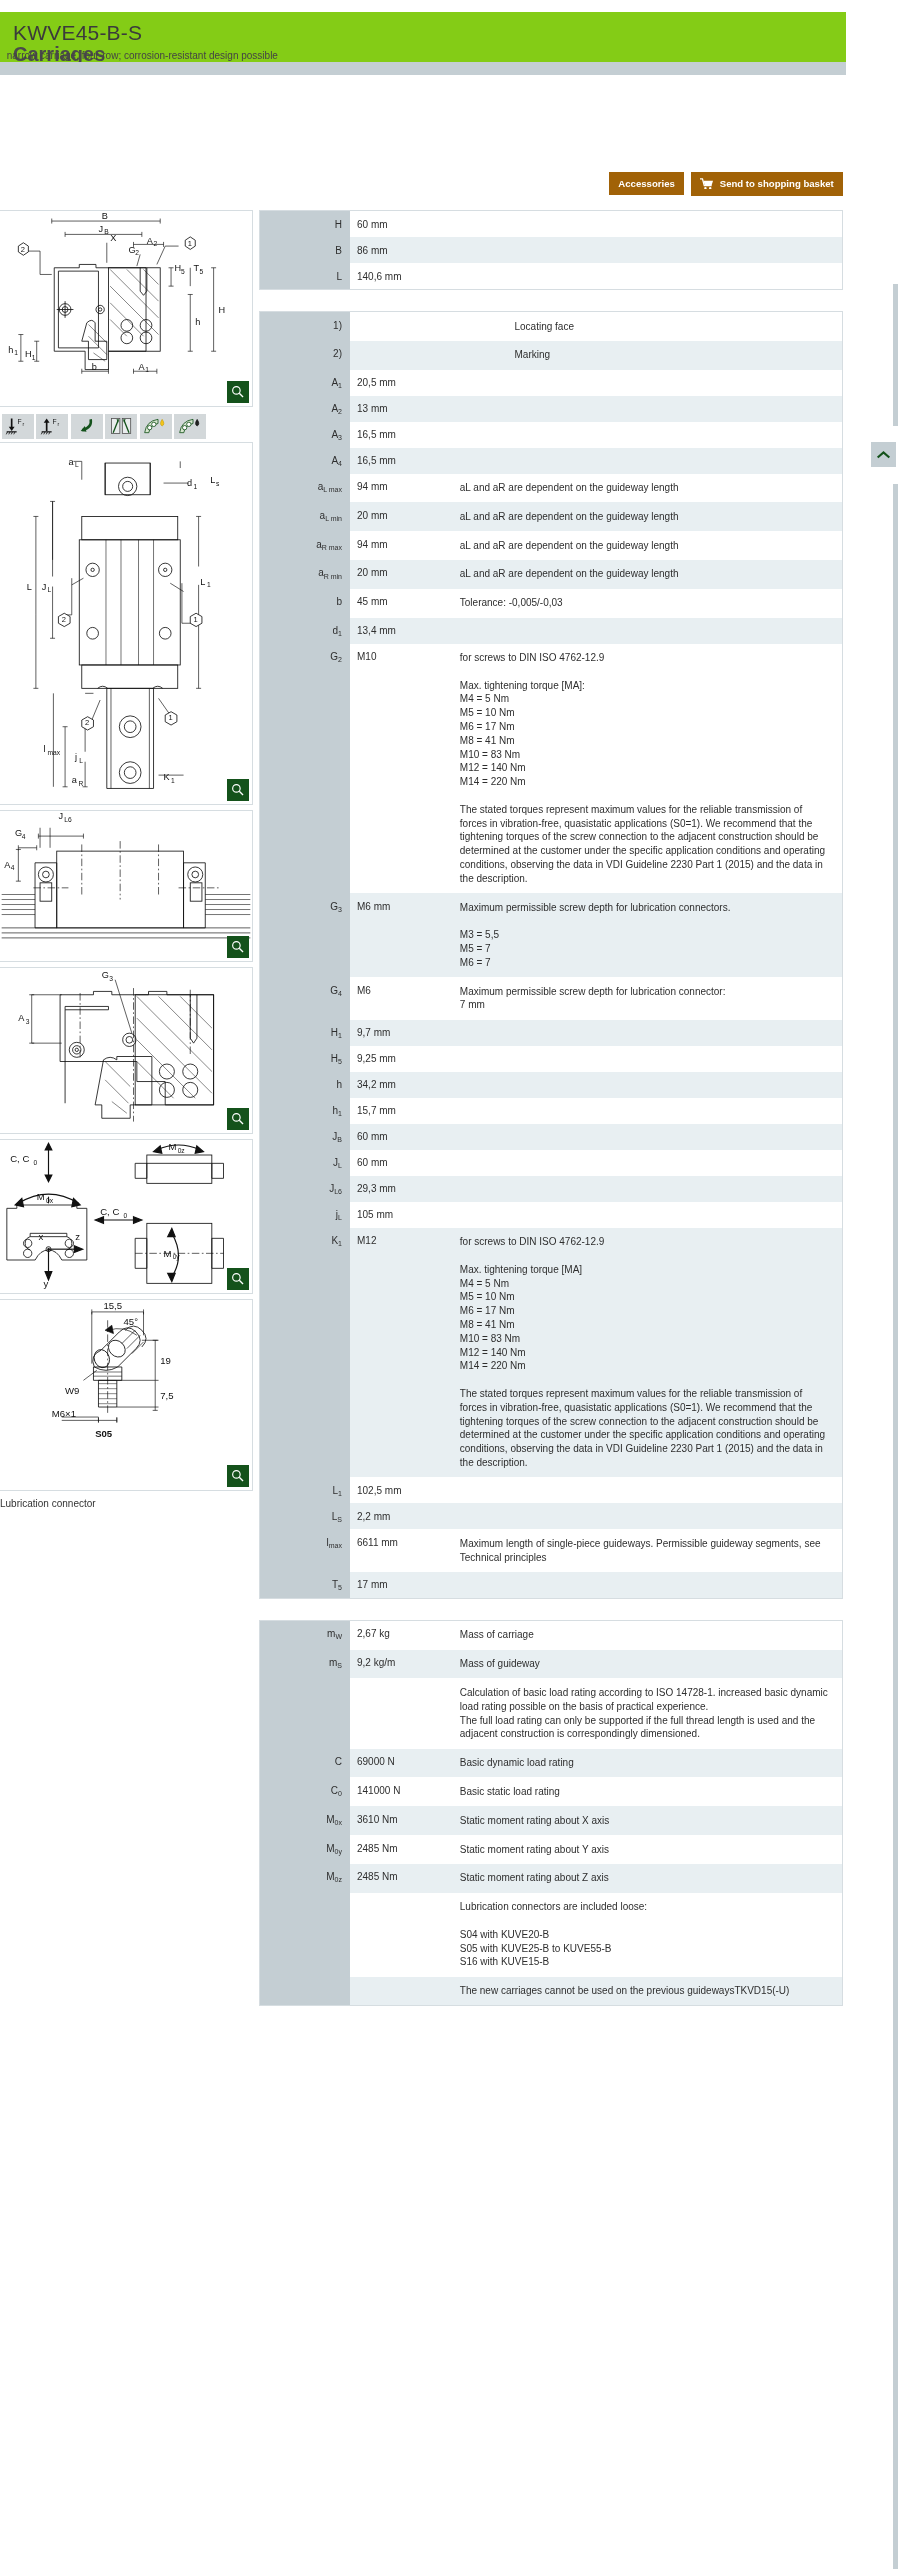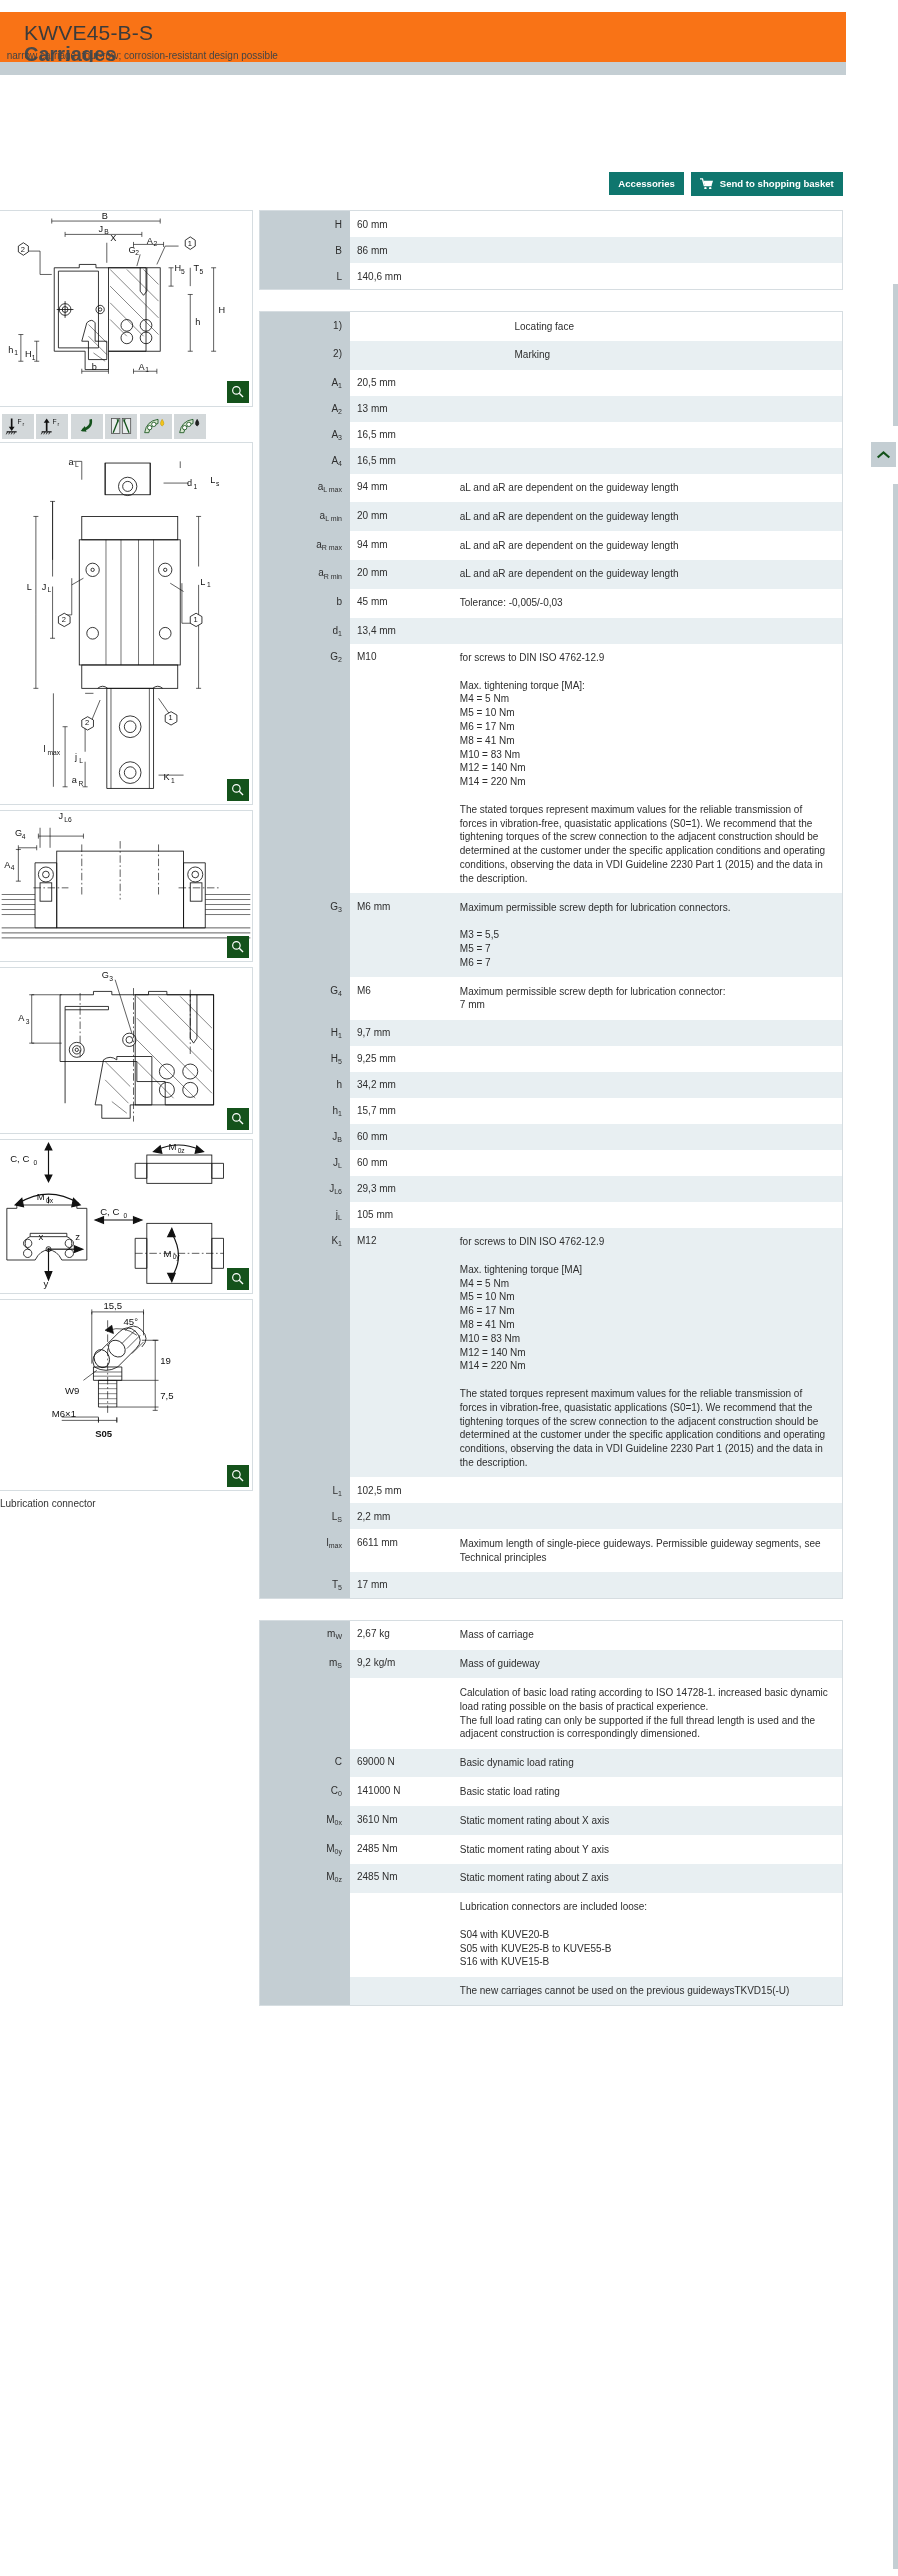--- a/index.html
+++ b/index.html
@@ -7,22 +7,22 @@
     margin: 0; padding: 0;
     background: #ffffff;
     font-family: "Liberation Sans", sans-serif;
   }
   body { width: 898px; height: 2576px; position: relative; overflow: hidden; }
 
   
   .header-banner {
     position: absolute; left: 0; top: 11.7px;
     width: 846px; height: 50px;
-    background: #f97316;
-    padding: 10px 0 0 24px;
+    background: #84cc16;
+    padding: 10px 0 0 13px;
   }
   .prod-title {
     font-size: 21px; color: #3b3b3b; font-weight: 400;
     line-height: 22.5px; letter-spacing: 0.2px;
   }
   .prod-sub {
     font-size: 20px; color: #4a4a4a; font-weight: 700;
     line-height: 18.4px; margin-top: 1px;
   }
   .prod-desc {
@@ -34,21 +34,21 @@
     position: absolute; left: 0; top: 62px;
     width: 846px; height: 13.3px; background: #c4ced3;
   }
 
   
   .actions {
     position: absolute; right: 55px; top: 172px;
     display: flex; gap: 6.7px; align-items: flex-start;
   }
   .btn {
-    background: #0f766e; color: #fff;
+    background: #a16207; color: #fff;
     font-size: 9.6px; font-weight: bold;
     border: none; cursor: pointer;
     padding: 5.8px 9.2px 6.7px 9.2px;
     display: flex; align-items: center; gap: 5.8px;
     line-height: 11px; white-space: nowrap;
   }
   .cart-icon { display: inline-block; width: 14px; height: 11.7px; position: relative; top: 0px; }
 
   
   .left-col {

